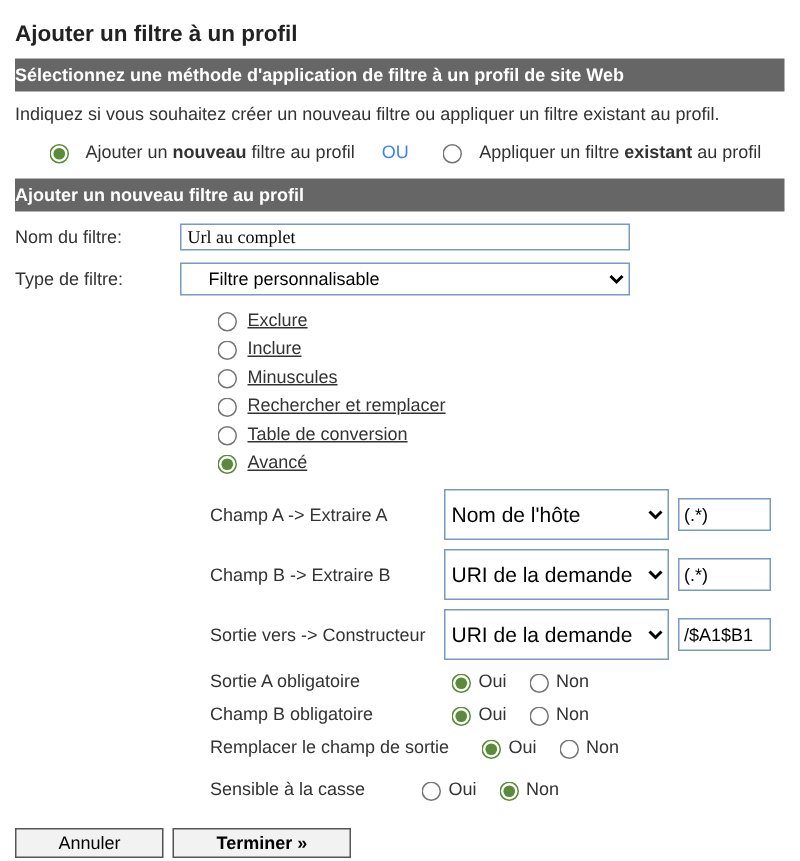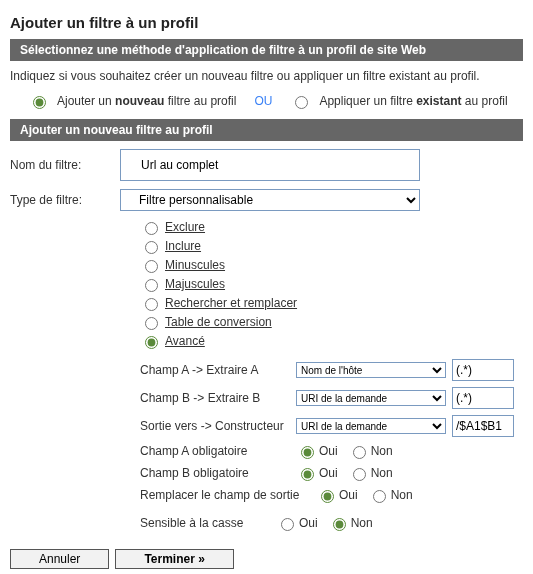--- a/index.html
+++ b/index.html
@@ -16,21 +16,21 @@
     font-size: 15px;
     font-weight: bold;
     margin: 4px 0 8px 0;
     color: #222;
   }
   .section-bar {
     background: #666;
     color: #fff;
     font-weight: bold;
     font-size: 12px;
-    padding: 4px 10px;
+    padding: 4px 0;
     margin: 4px 0;
   }
   .intro {
     margin: 8px 0 10px 0;
     color: #333;
   }
   .method-row {
     display: flex;
     align-items: center;
     gap: 8px;
@@ -46,25 +46,25 @@
   .form-row {
     display: flex;
     align-items: center;
     margin: 8px 0;
   }
   .form-row .lbl {
     width: 110px;
   }
   .text-input {
     border: 1px solid #7a9ac0;
-    padding: 3px 20px;
-    font-size: 12px;
-    height: 32px;
+    padding: 3px 4px;
+    font-size: 12px;
+    height: 18px;
     width: 300px;
-    font-family: Liberation Sans, sans-serif;
+    font-family: Liberation Serif, serif;
   }
   .select {
     border: 1px solid #7a9ac0;
     font-size: 12px;
     height: 22px;
     width: 300px;
     background: #fff;
     padding: 1px 14px;
     font-family: inherit;
   }
@@ -90,22 +90,22 @@
     display: flex;
     align-items: center;
     margin: 6px 0;
     gap: 6px;
   }
   .adv-row .alabel {
     width: 150px;
   }
   .adv-row .aselect {
     border: 1px solid #7a9ac0;
-    font-size: 10px;
-    height: 16px;
+    font-size: 14px;
+    height: 34px;
     width: 150px;
     background: #fff;
     font-family: inherit;
   }
   .atext {
     border: 1px solid #7a9ac0;
     font-size: 12px;
     height: 22px;
     width: 62px;
     padding: 2px 3px;
@@ -175,24 +175,20 @@
   <div class="radio-line">
       <input type="radio" name="ftype" style="">
       <label>Inclure</label>
     </div>
   <div class="radio-line">
       <input type="radio" name="ftype" style="">
       <label>Minuscules</label>
     </div>
   <div class="radio-line">
       <input type="radio" name="ftype" style="">
-      <label>Majuscules</label>
-    </div>
-  <div class="radio-line">
-      <input type="radio" name="ftype" style="">
       <label>Rechercher et remplacer</label>
     </div>
   <div class="radio-line">
       <input type="radio" name="ftype" style="">
       <label>Table de conversion</label>
     </div>
   <div class="radio-line">
       <input type="radio" name="ftype" checked="" style="">
       <label>Avancé</label>
     </div>
@@ -208,21 +204,21 @@
     <span class="alabel">Champ B -&gt; Extraire B</span>
     <select class="aselect"><option>URI de la demande</option></select>
     <input class="atext" type="text" value="(.*)" style="">
   </div>
   <div class="adv-row">
     <span class="alabel">Sortie vers -&gt; Constructeur</span>
     <select class="aselect"><option>URI de la demande</option></select>
     <input class="atext" type="text" value="/$A1$B1" style="">
   </div>
   <div class="adv-row">
-    <span class="alabel">Champ A obligatoire</span>
+    <span class="alabel">Sortie A obligatoire</span>
     <span class="yn">
       <input type="radio" name="obA" checked="" style="">
         <label>Oui</label>
       <input type="radio" name="obA" style="">
         <label>Non</label>
     </span>
   </div>
   <div class="adv-row">
     <span class="alabel">Champ B obligatoire</span>
     <span class="yn">

